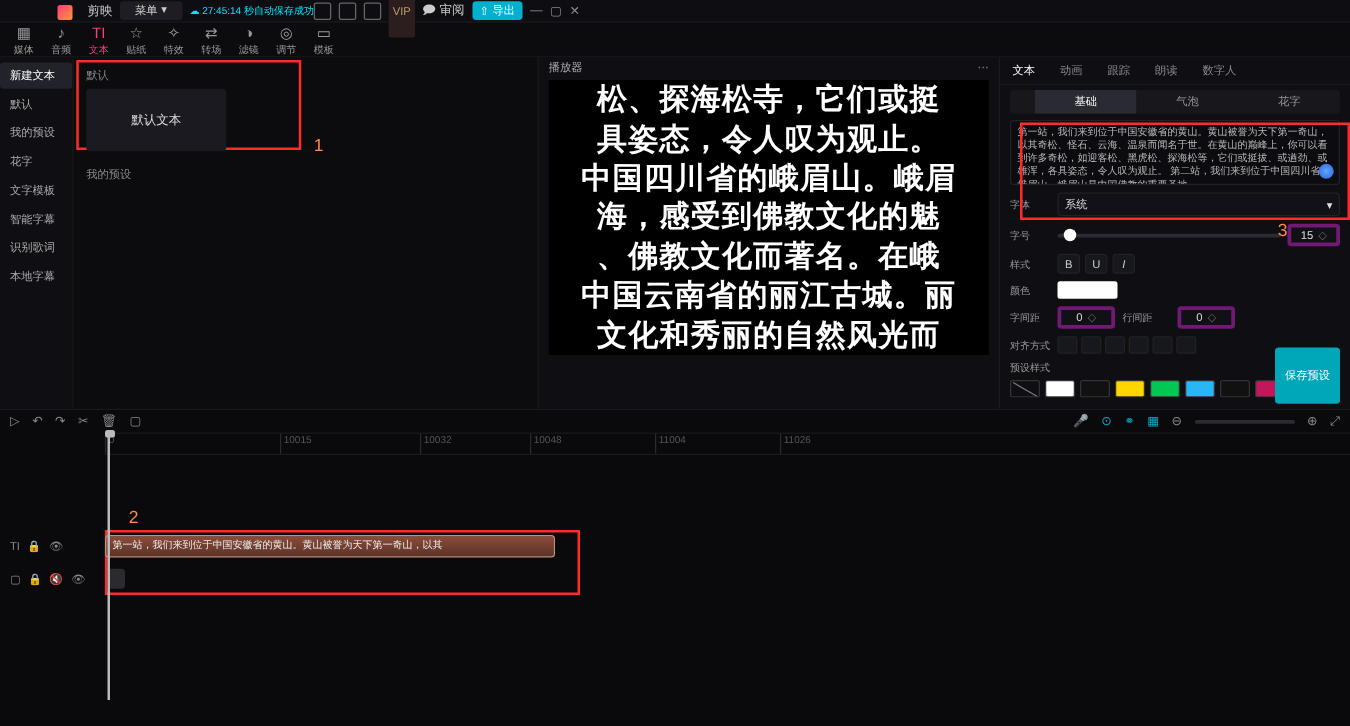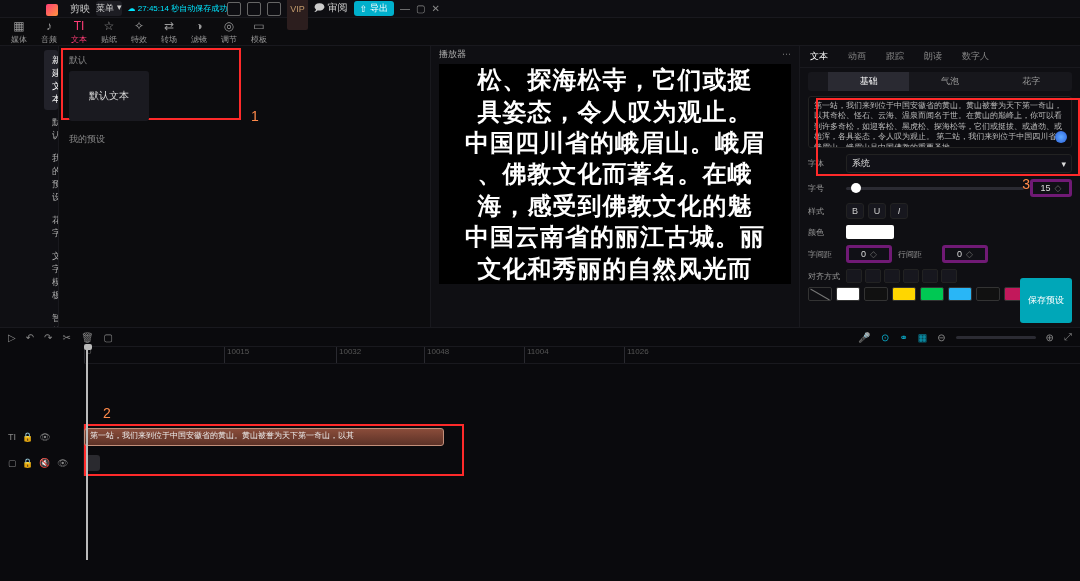--- a/index.html
+++ b/index.html
@@ -4,45 +4,45 @@
 <style>
   * { box-sizing: border-box; margin: 0; padding: 0; font-family: "Microsoft YaHei", Arial; }
   body { background: #0c0c0e; width: 1080px; height: 581px; overflow: hidden; color: #ccc; font-size: 10px; position: relative; }
   .app { display: flex; flex-direction: column; width: 100%; height: 100%; }
 
   
   .appbar { height: 18px; display: flex; align-items: center; padding: 0 6px; background: #0e0e12; border-bottom: 1px solid #19191e; }
   .appbar-left { display: flex; gap: 6px; align-items: center; }
   .logo { display: flex; align-items: flex-end; gap: 12px; padding-left: 40px; }
   .logo .glyph { width: 12px; height: 12px; background: linear-gradient(135deg,#ff3d77,#ff963d); border-radius: 2px; display: inline-block; }
-  .pill { background: #1d1d23; border-radius: 3px; padding: 1px 0; font-size: 9px; display: flex; gap: 3px; align-items: flex-start; }
+  .pill { background: #1d1d23; border-radius: 3px; padding: 1px 12px; font-size: 9px; display: flex; gap: 3px; align-items: flex-start; }
   .cyan { color: #00e6ff; }
   .mid { flex: 1; text-align: center; font-size: 10px; color: #bbb; }
   .appbar-right { display: flex; gap: 6px; align-items: center; }
   .icon-sq { width: 14px; height: 14px; border: 1px solid #666; border-radius: 2px; display: inline-block; }
   .vip { background: #2c1e1e; color: #c19a6b; border-radius: 2px; padding: 16px 3px; font-size: 9px; }
   .btn-cyan { background: #00b0cc; color: #fff; border-radius: 3px; padding: 1px 6px; font-size: 9px; display: flex; gap: 3px; align-items: center; }
   .winbtns { display: flex; gap: 6px; color: #888; }
 
   
   .tooltabs { height: 28px; display: flex; padding-left: 4px; border-bottom: 1px solid #19191e; }
   .tooltab { width: 30px; display: flex; flex-direction: column; align-items: center; justify-content: center; gap: 1px; color: #999; }
   .tooltab.active { color: #ff3d77; }
   .tooltab .ic { width: 14px; height: 14px; display: flex; align-items: center; justify-content: center; font-size: 12px; }
   .tooltab .lb { font-size: 8px; }
 
   
   .panels { display: flex; height: 281px; }
   .panel-left { width: 430px; display: flex; background: #0f0f13; }
   .sidebar { width: 58px; display: flex; flex-direction: column; gap: 2px; padding-top: 4px; }
-  .side-item { padding: 4px 4px; font-size: 9px; color: #aaa; text-align: left; padding-left: 8px; border-radius: 3px; cursor: pointer; margin-left: 44px; }
+  .side-item { padding: 4px 4px; font-size: 9px; color: #aaa; text-align: left; padding-left: 8px; border-radius: 3px; cursor: pointer; }
   .side-item.active { background: #22222a; color: #fff; }
   .left-body { flex: 1; position: relative; background: #0c0c0e; border-left: 1px solid #19191e; }
   .cat { color: #888; font-size: 9px; padding: 8px 10px 4px; }
-  .thumb { width: 80px; height: 50px; background: #1a1a20; border-radius: 3px; margin-left: 10px; display: flex; align-items: center; justify-content: center; color: #ddd; font-size: 10px; position: relative; }
+  .thumb { width: 112px; height: 50px; background: #1a1a20; border-radius: 3px; margin-left: 10px; display: flex; align-items: center; justify-content: center; color: #ddd; font-size: 10px; position: relative; }
   .subcat { color: #888; font-size: 9px; padding: 12px 10px 4px; }
   .hl1 { position: absolute; left: 2px; top: 2px; width: 180px; height: 72px; border: 2px solid #ff2a2a; pointer-events: none; }
   .hl1-num { position: absolute; color: #ff8a4a; font-size: 14px; left: 192px; top: 62px; }
 
   .panel-mid { width: 370px; background: #0f0f13; border-left: 1px solid #19191e; border-right: 1px solid #19191e; position: relative; }
   .mid-head { height: 16px; display: flex; align-items: center; padding: 0 8px; color: #aaa; font-size: 9px; justify-content: space-between; }
   .viewer { margin: 2px 8px 0 8px; height: 220px; background: #000; position: relative; overflow: hidden; display: flex; flex-direction: column; justify-content: space-around; align-items: center; }
   .viewer span { color: #fff; font-size: 24px; font-weight: 700; line-height: 1.05; letter-spacing: 1px; white-space: nowrap; }
   .playbar { display: flex; align-items: center; justify-content: space-between; padding: 6px 10px 0; color: #888; font-size: 9px; }
   .time .a { color: #0aa7c4; }
@@ -194,22 +194,22 @@
 
     <div class="panel-mid">
       <div class="mid-head">
         <span>播放器</span>
         <span style="color:#888">⋯</span>
       </div>
       <div class="viewer">
         <span>松、探海松寺，它们或挺</span>
         <span>具姿态，令人叹为观止。</span>
         <span>中国四川省的峨眉山。峨眉</span>
+        <span>海，感受到佛教文化的魅</span>
         <span>、佛教文化而著名。在峨</span>
-        <span>海，感受到佛教文化的魅</span>
         <span>中国云南省的丽江古城。丽</span>
         <span>文化和秀丽的自然风光而</span>
       </div>
     </div>
 
     <div class="panel-right">
       <div class="rtabs">
         <div class="rtab active">文本</div>
         <div class="rtab">动画</div>
         <div class="rtab">跟踪</div>
@@ -273,20 +273,23 @@
         <span class="lbl">对齐方式</span>
         <div class="align">
           <div></div>
           <div></div>
           <div></div>
           <div></div>
           <div></div>
           <div></div>
         </div>
       </div>
+      <div class="row">
+          <span class="lbl" style="width:auto">预设样式</span>
+        </div>
       <div class="presets">
         <div class="preset p0"></div>
         <div class="preset p1"></div>
         <div class="preset p4"></div>
         <div class="preset p3"></div>
         <div class="preset p2"></div>
         <div class="preset p5"></div>
         <div class="preset p4"></div>
         <div class="preset p6"></div>
         <div class="preset p7"></div>

